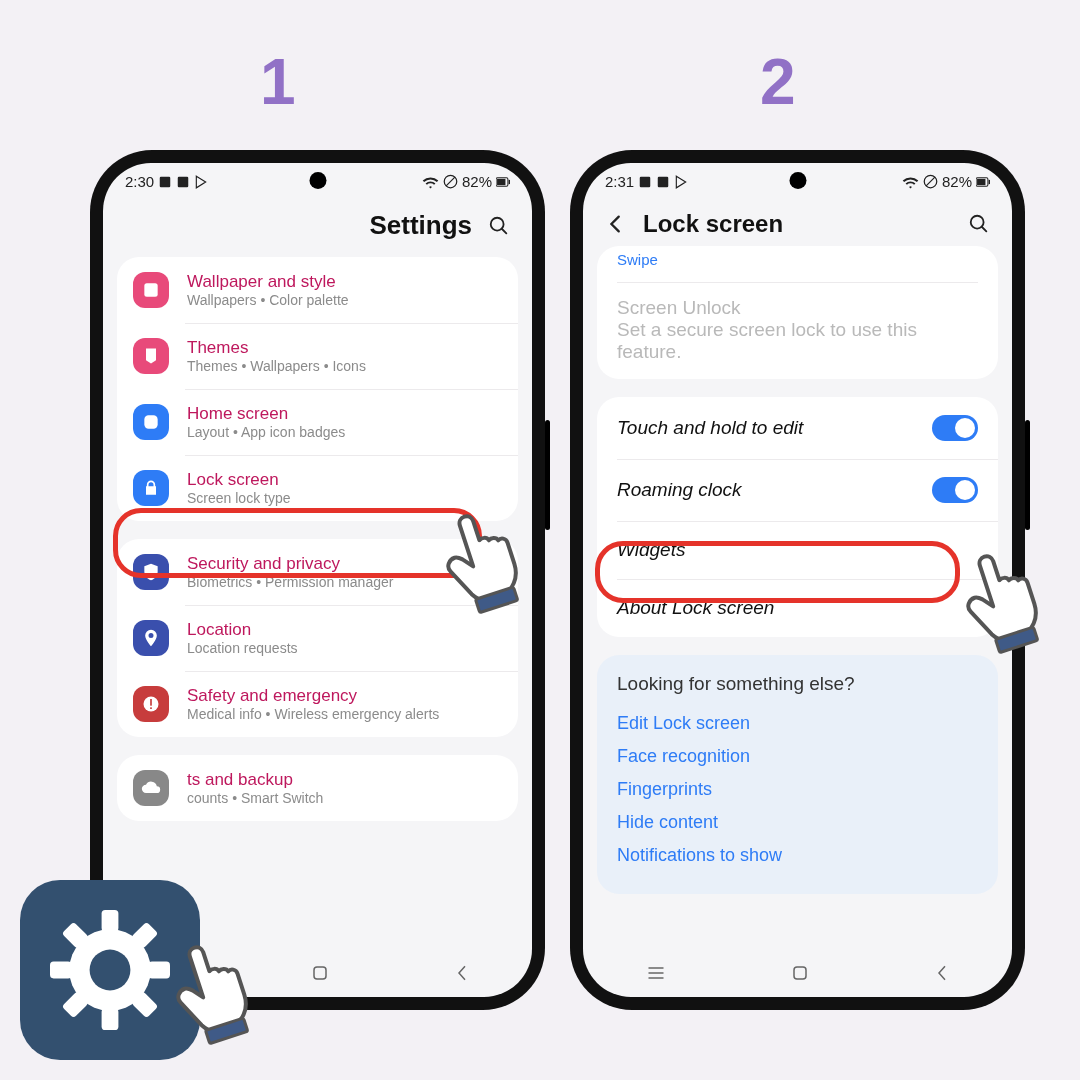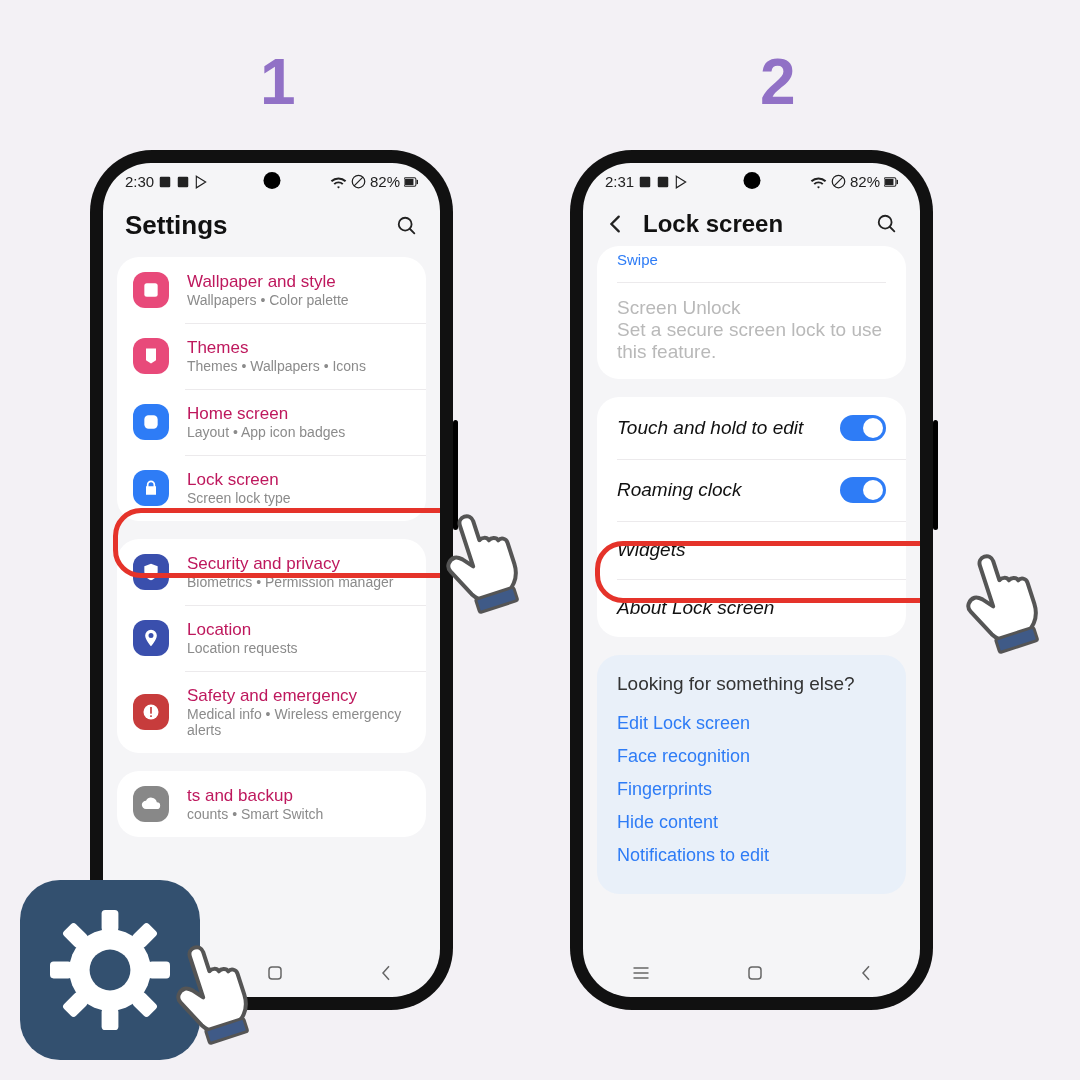--- a/index.html
+++ b/index.html
@@ -1,29 +1,29 @@
 <!DOCTYPE html>
 <html><head>
 <meta charset="utf-8">
 <style>
   html,body{margin:0;padding:0;width:1080px;height:1080px;background:#f3f1f5;font-family:-apple-system,Helvetica,Arial,sans-serif;overflow:hidden;}
   .canvas{position:relative;width:1080px;height:1080px;}
   .step-num{position:absolute;font-size:64px;font-weight:700;color:#9171c6;}
   
-  .phone{position:absolute;width:363px;height:860px;border-radius:62px;background:#111;padding:13px;box-sizing:border-box;}
+  .phone{position:absolute;width:455px;height:860px;border-radius:62px;background:#111;padding:13px;box-sizing:border-box;}
   .phone .side-btn{position:absolute;right:-5px;width:5px;height:110px;background:#000;border-radius:3px;top:270px;}
   .phone .screen{width:100%;height:100%;background:#f5f5f7;border-radius:48px;overflow:hidden;position:relative;}
   .camera{position:absolute;left:50%;transform:translateX(-50%);top:9px;width:17px;height:17px;background:#000;border-radius:50%;}
   
   .status{display:flex;justify-content:space-between;align-items:center;padding:10px 22px 0 22px;font-size:15px;font-weight:500;color:#222;}
   .status .r svg,.status .l svg{vertical-align:middle;}
   .status .r, .status .l{display:flex;align-items:center;gap:4px;}
   
   .hdr{display:flex;align-items:center;padding:20px 22px 16px 22px;gap:16px;}
-  .hdr .title{font-size:26px;font-weight:700;color:#111;flex:1;}
+  .hdr .title{font-size:26px;font-weight:700;color:#111;flex:1;text-align:right;}
   .hdr .title2{font-size:24px;font-weight:700;color:#111;flex:1;}
   .hdr .back,.hdr .search{color:#222;}
   
   .card{background:#fff;margin:0 14px 18px 14px;border-radius:22px;overflow:hidden;}
   .row{display:flex;align-items:center;padding:15px 16px;position:relative;}
   .row + .row::before{content:"";position:absolute;left:68px;right:0;top:0;height:1px;background:#eceaec;}
   .ico{width:36px;height:36px;border-radius:12px;display:flex;align-items:center;justify-content:center;margin-right:18px;flex:none;}
   .ico svg{width:20px;height:20px;fill:#fff;}
   .txt{display:flex;flex-direction:column;min-width:0;}
   .t1{font-size:17px;color:#be185d;}
@@ -287,21 +287,21 @@
             <span class="lbl">About Lock screen</span>
           </div>
     </div>
 
     <div class="lookbox">
       <div class="h">Looking for something else?</div>
       <div class="lnk">Edit Lock screen</div>
       <div class="lnk">Face recognition</div>
       <div class="lnk">Fingerprints</div>
       <div class="lnk">Hide content</div>
-      <div class="lnk">Notifications to edit</div>
+      <div class="lnk">Notifications to show</div>
     </div>
 
     <div class="nav">
       <svg width="20" height="16" viewBox="0 0 24 18">
             <line x1="3" y1="3" x2="21" y2="3" stroke="#666" stroke-width="2"></line>
             <line x1="3" y1="9" x2="21" y2="9" stroke="#666" stroke-width="2"></line>
             <line x1="3" y1="15" x2="21" y2="15" stroke="#666" stroke-width="2"></line>
           </svg>
       <svg width="18" height="18" viewBox="0 0 24 24">
             <rect x="4" y="4" width="16" height="16" rx="4" fill="none" stroke="#666" stroke-width="2"></rect>

